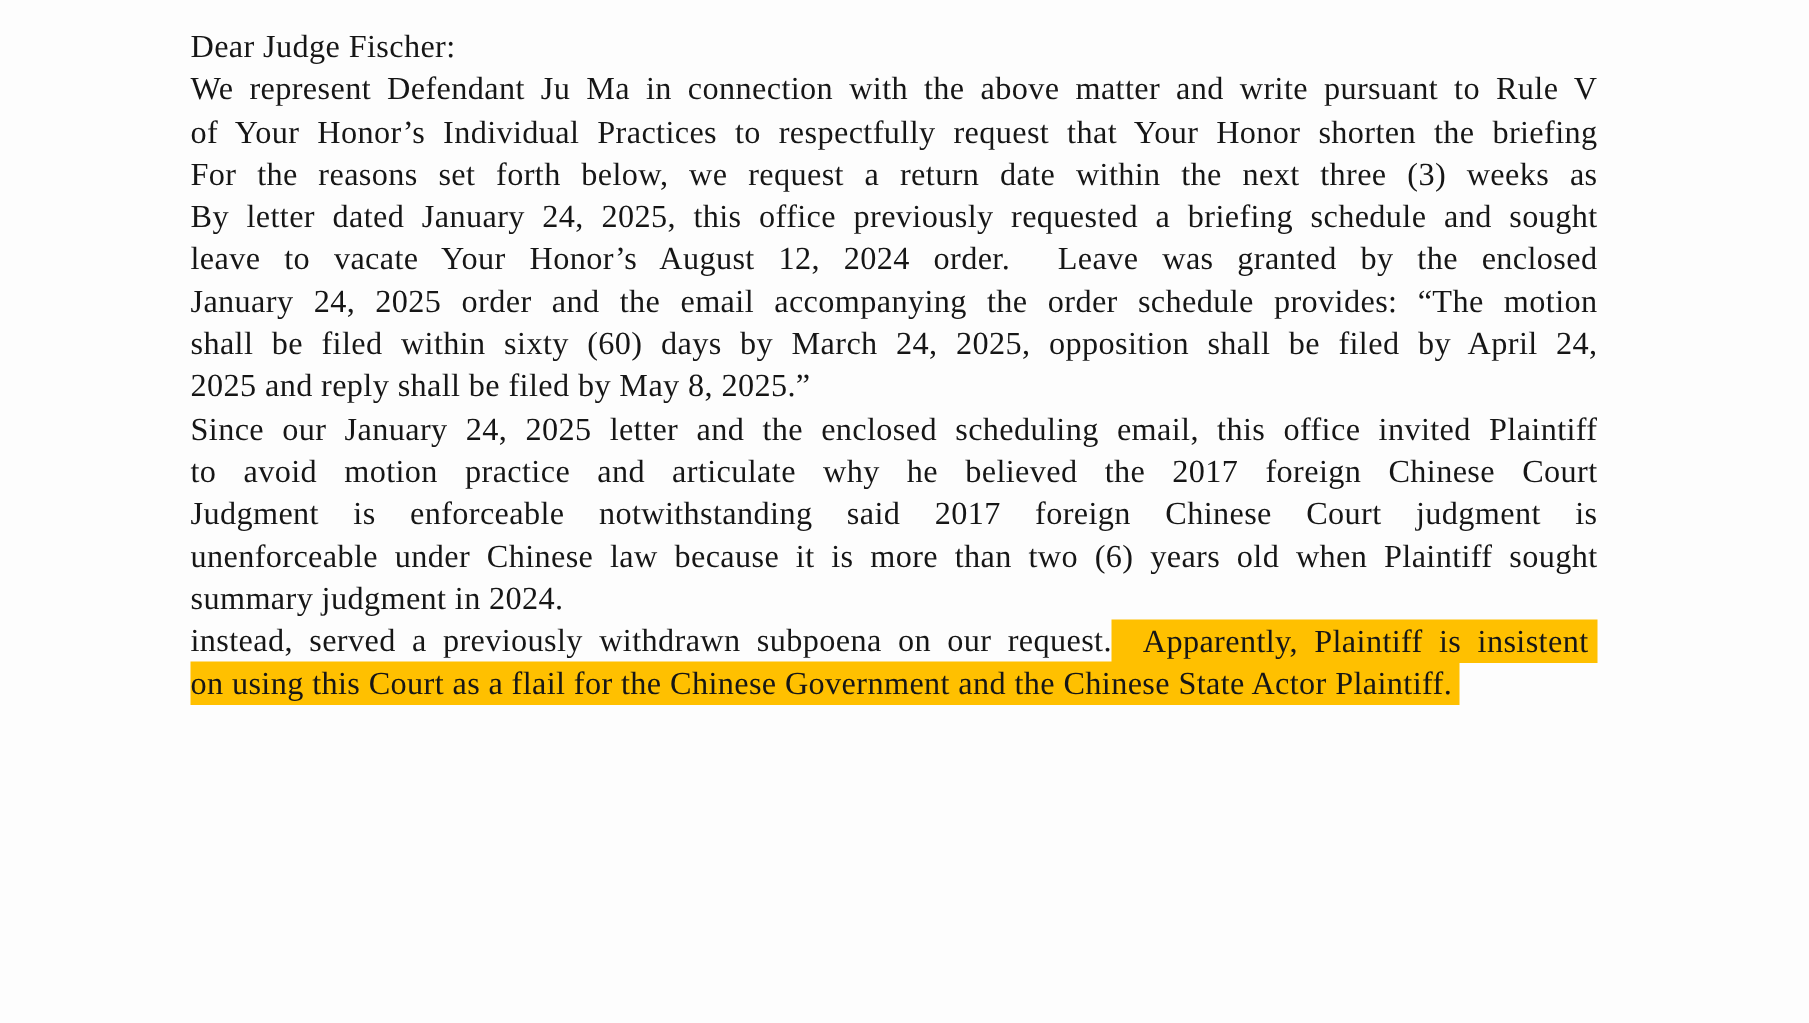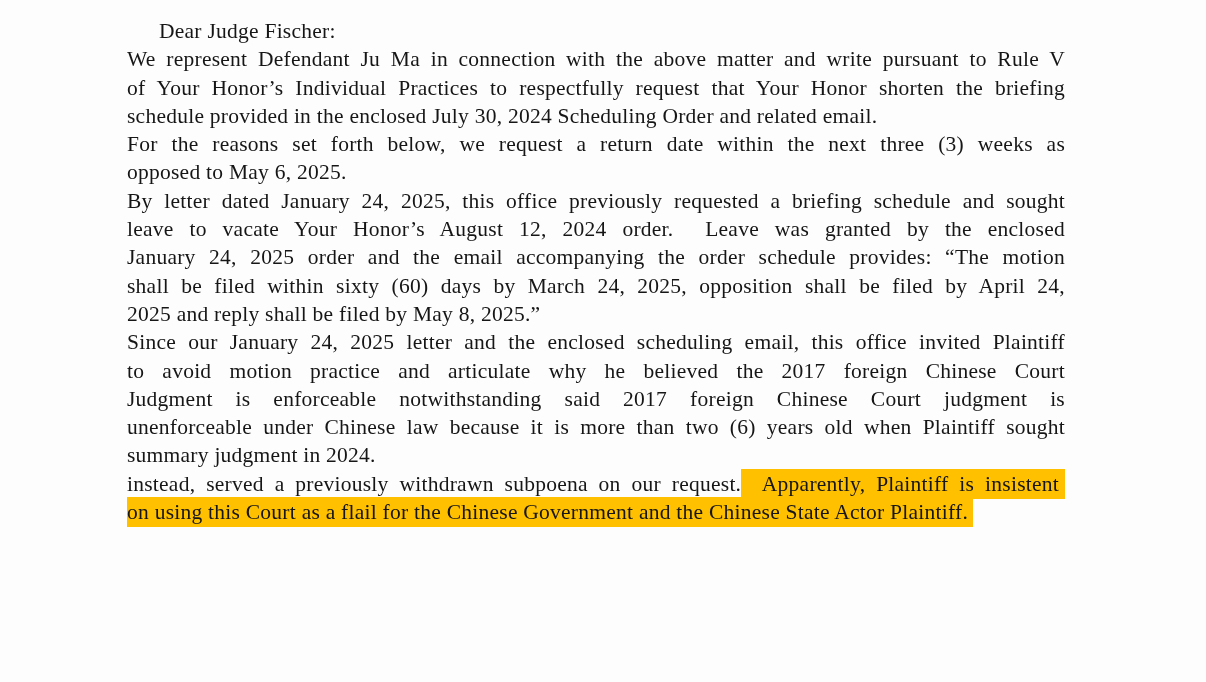--- a/index.html
+++ b/index.html
@@ -30,47 +30,44 @@
     text-align: justify;
     text-align-last: justify;
   }
   .line.last {
     text-align: left;
     text-align-last: left;
   }
   .salutation {
     text-align: center;
     text-align-last: left;
-    margin-left: 32px;
   }
   .hl {
     background: var(--hl, #FFC000);
     padding-top: 2.6px;
     padding-bottom: 2.9px;
   }
   .hl.hl-end { padding-right: 6px; }
   .hl.hl-full { padding-right: 5px; }
 </style>
 </head>
 <body>
 
 <div class="page">
   <div class="letter">
 
     <div class="line salutation">Dear Judge Fischer:</div>
 
     <div class="para">
       <div class="line">We represent Defendant Ju Ma in connection with the above matter and write pursuant to Rule V</div>
       <div class="line">of Your Honor’s Individual Practices to respectfully request that Your Honor shorten the briefing</div>
-      <div class="line last">schedule provided in the enclosed July 30, 2024 Scheduling Order and related email.</div>
     </div>
 
     <div class="para">
       <div class="line">For the reasons set forth below, we request a return date within the next three (3) weeks as</div>
-      <div class="line last">opposed to May 6, 2025.</div>
     </div>
 
     <div class="para">
       <div class="line">By letter dated January 24, 2025, this office previously requested a briefing schedule and sought</div>
       <div class="line">leave to vacate Your Honor’s August 12, 2024 order.&nbsp; Leave was granted by the enclosed</div>
       <div class="line">January 24, 2025 order and the email accompanying the order schedule provides: “The motion</div>
       <div class="line">shall be filed within sixty (60) days by March 24, 2025, opposition shall be filed by April 24,</div>
       <div class="line last">2025 and reply shall be filed by May 8, 2025.”</div>
     </div>
 

